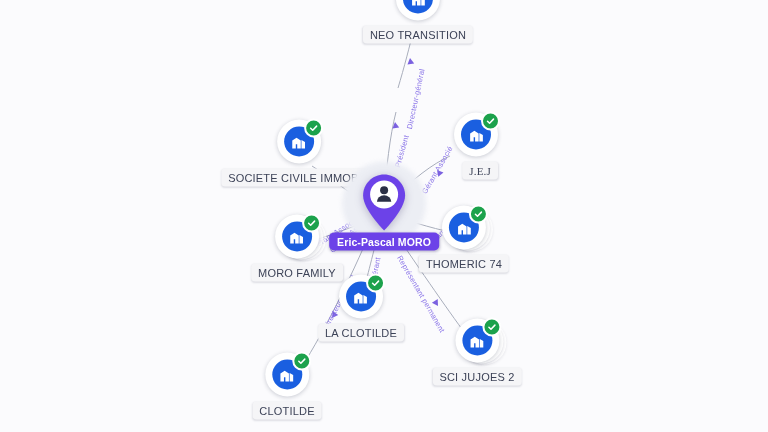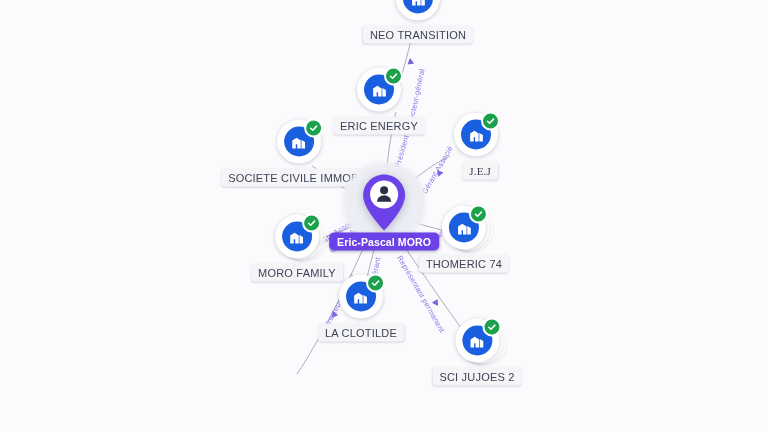--- a/index.html
+++ b/index.html
@@ -123,37 +123,20 @@
           <svg width="17" height="17" viewBox="0 0 24 24" fill="#ffffff">
               <path d="M3 21V10l6-4 6 4v11h-5v-6H8v6H3zm13 0V9l5 3v9h-5z"></path>
             </svg>
         </div>
       </div>
 
     </div>
     <div class="nlabel-wrap"><span class="nlabel">NEO TRANSITION</span></div>
   </div>
 
-  <div class="node" style="left:379px;top:101px;">
-    <div class="disc-wrap">
-      <div class="disc">
-        <div class="inner">
-          <svg width="17" height="17" viewBox="0 0 24 24" fill="#ffffff">
-              <path d="M3 21V10l6-4 6 4v11h-5v-6H8v6H3zm13 0V9l5 3v9h-5z"></path>
-            </svg>
-        </div>
-      </div>
-      <div class="badge">
-        <svg width="9" height="9" viewBox="0 0 24 24" fill="none" stroke="#ffffff" stroke-width="4" stroke-linecap="round" stroke-linejoin="round">
-            <path d="M4 12.5l5.5 5.5L20 7"></path>
-          </svg>
-      </div>
-    </div>
-    <div class="nlabel-wrap"><span class="nlabel">ERIC ENERGY</span></div>
-  </div>
 
   <div class="node" style="left:299px;top:153px;">
     <div class="disc-wrap">
       <div class="disc">
         <div class="inner">
           <svg width="17" height="17" viewBox="0 0 24 24" fill="#ffffff">
               <path d="M3 21V10l6-4 6 4v11h-5v-6H8v6H3zm13 0V9l5 3v9h-5z"></path>
             </svg>
         </div>
       </div>
@@ -255,20 +238,37 @@
       </div>
       <div class="badge">
         <svg width="9" height="9" viewBox="0 0 24 24" fill="none" stroke="#ffffff" stroke-width="4" stroke-linecap="round" stroke-linejoin="round">
             <path d="M4 12.5l5.5 5.5L20 7"></path>
           </svg>
       </div>
     </div>
     <div class="nlabel-wrap"><span class="nlabel">SCI JUJOES 2</span></div>
   </div>
 
+  <div class="node" style="left:287px;top:386px;">
+    <div class="disc-wrap">
+      <div class="disc">
+        <div class="inner">
+          <svg width="17" height="17" viewBox="0 0 24 24" fill="#ffffff">
+              <path d="M3 21V10l6-4 6 4v11h-5v-6H8v6H3zm13 0V9l5 3v9h-5z"></path>
+            </svg>
+        </div>
+      </div>
+      <div class="badge">
+        <svg width="9" height="9" viewBox="0 0 24 24" fill="none" stroke="#ffffff" stroke-width="4" stroke-linecap="round" stroke-linejoin="round">
+            <path d="M4 12.5l5.5 5.5L20 7"></path>
+          </svg>
+      </div>
+    </div>
+    <div class="nlabel-wrap"><span class="nlabel">CLOTILDE</span></div>
+  </div>
 
   <div class="center" style="left:384px;top:212px;">
     <div class="halo"></div>
     <div class="center-wrap">
       <div class="pin">
         <svg width="46" height="58" viewBox="0 0 46 58">
           <path d="M23 1C11.4 1 2 10.4 2 22c0 14 21 35 21 35s21-21 21-35C44 10.4 34.6 1 23 1z" fill="#6c42e8"></path>
           <circle cx="23" cy="21" r="14" fill="#ffffff"></circle>
           <g fill="#2a2f45" transform="translate(23,21)">
             <circle cx="0" cy="-4.2" r="4"></circle>

